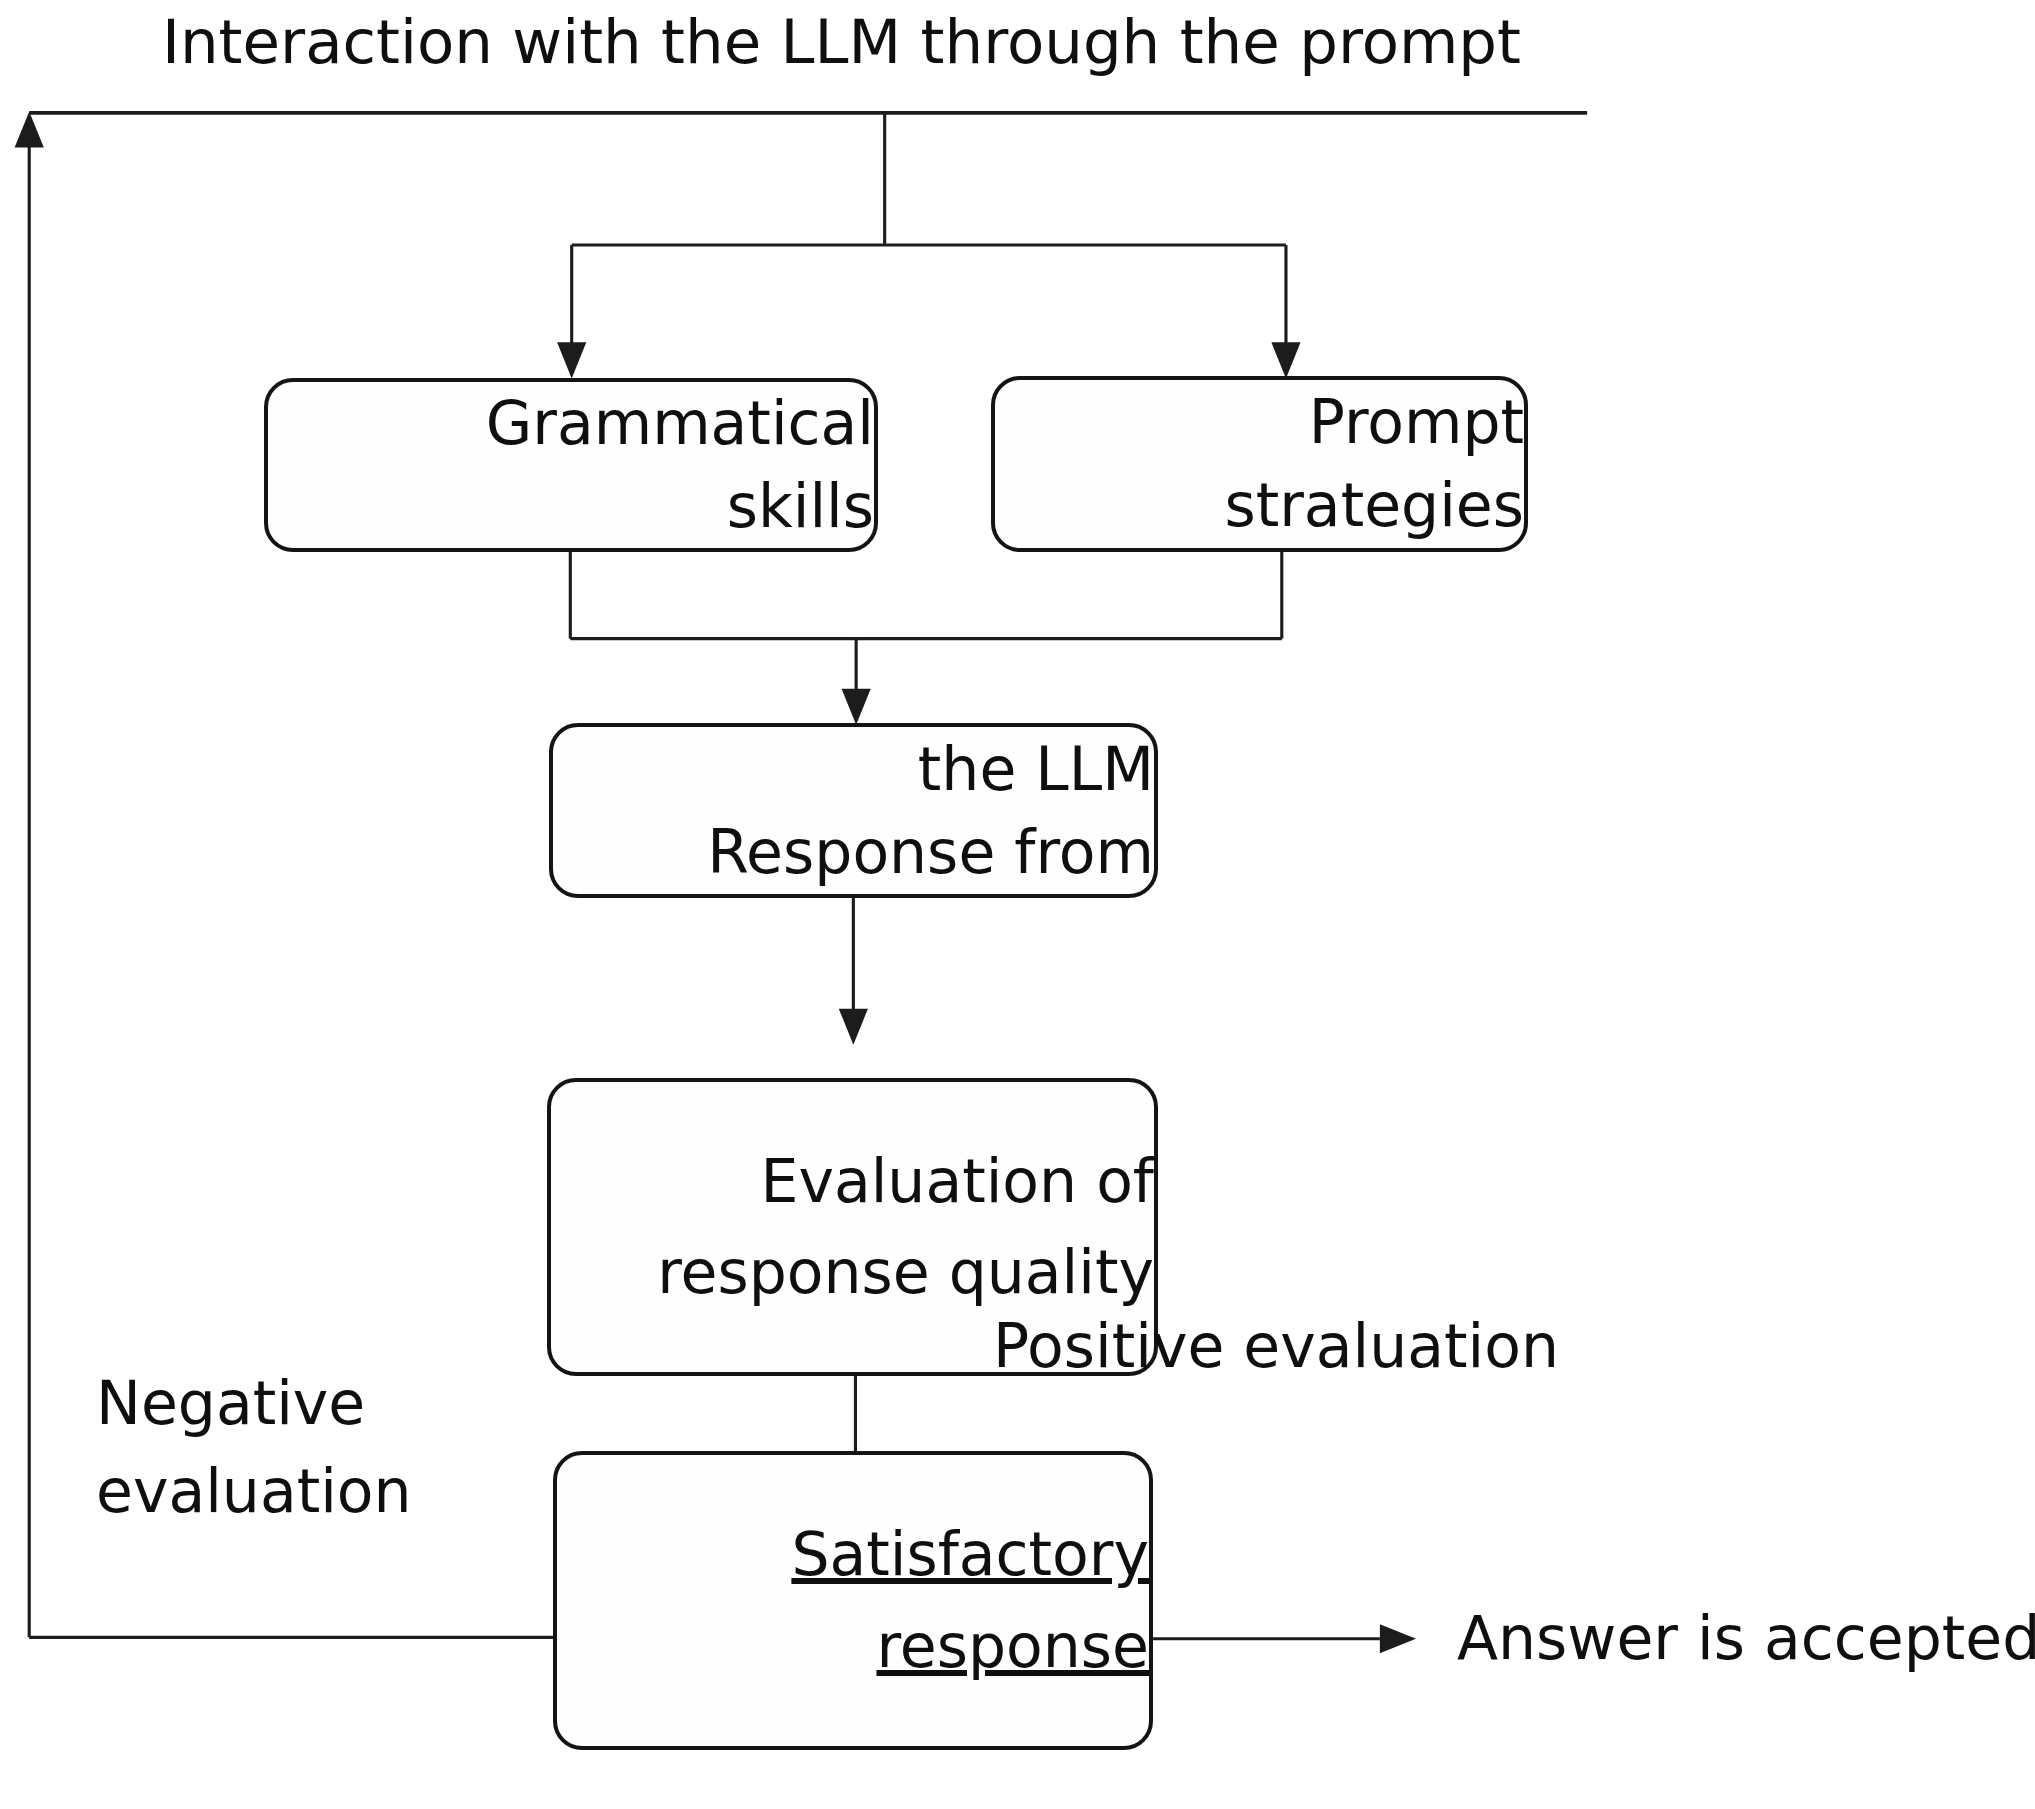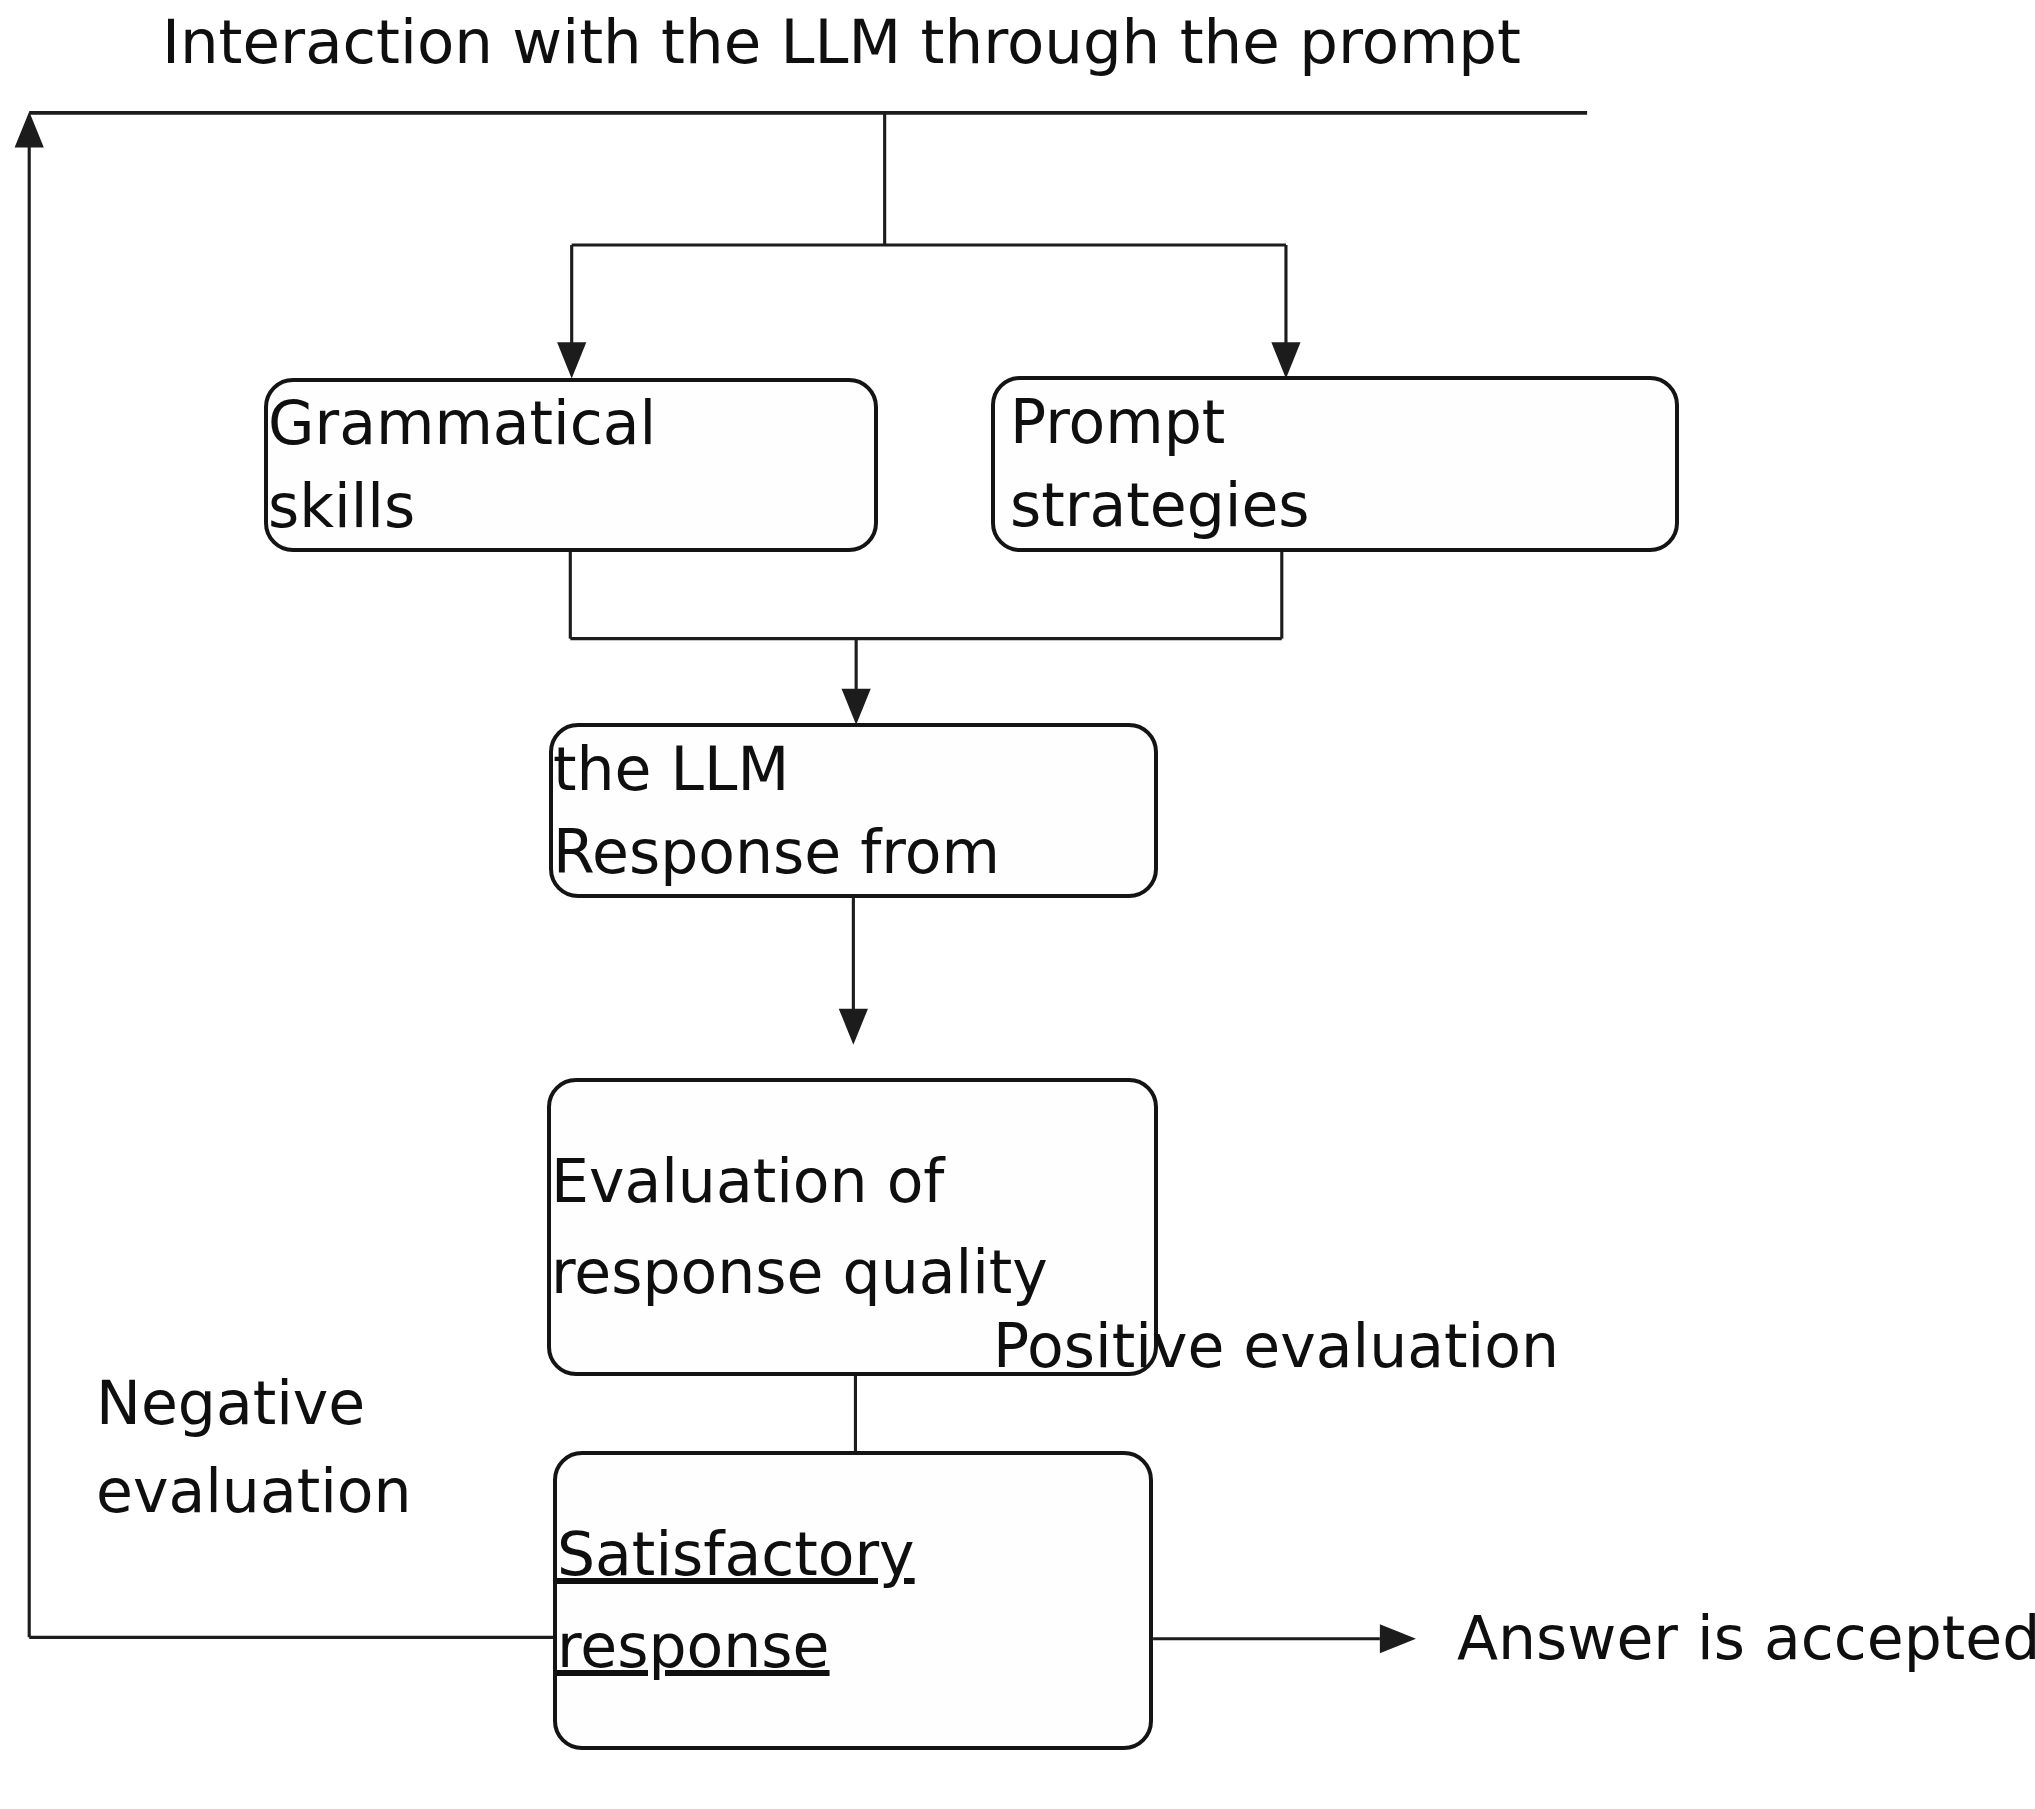--- a/index.html
+++ b/index.html
@@ -25,30 +25,30 @@
   .edge.thick { stroke-width: 5.5; }
   .arrowhead { fill: var(--line, #1c1c1c); stroke: none; }
   .node {
     position: absolute;
     box-sizing: border-box;
     border: 4.9px solid var(--box-border, #141414);
     border-radius: 29px;
     background: var(--box-fill, #fefefe);
     display: flex;
     flex-direction: column;
-    align-items: flex-start;
+    align-items: flex-end;
     justify-content: center;
     text-align: center;
     font-size: 60px;
     line-height: 1.38;
   }
   .node span { display: block; white-space: nowrap; }
   .node.tall { line-height: 1.52; margin-top: 32px; }
   #node-grammatical  { left: 264px;  top: 378px;  width: 614px; height: 174px; }
-  #node-prompt       { left: 991px; top: 376px;  width: 688px; height: 176px; padding-left: 15px; }
+  #node-prompt       { left: 991px; top: 376px;  width: 537px; height: 176px; padding-left: 15px; }
   #node-response     { left: 549px;  top: 723px; width: 609px; height: 175px; }
   #node-evaluation   { left: 547px;  top: 1046px; width: 611px; height: 298px; }
   #node-satisfactory { left: 553px;  top: 1419px; width: 600px; height: 299px; text-decoration: underline; }
   .diagram-title {
     position: absolute;
     left: 0; top: 4.2px;
     width: 1683px;
     text-align: center;
     font-size: 61px;
     line-height: 1.25;

